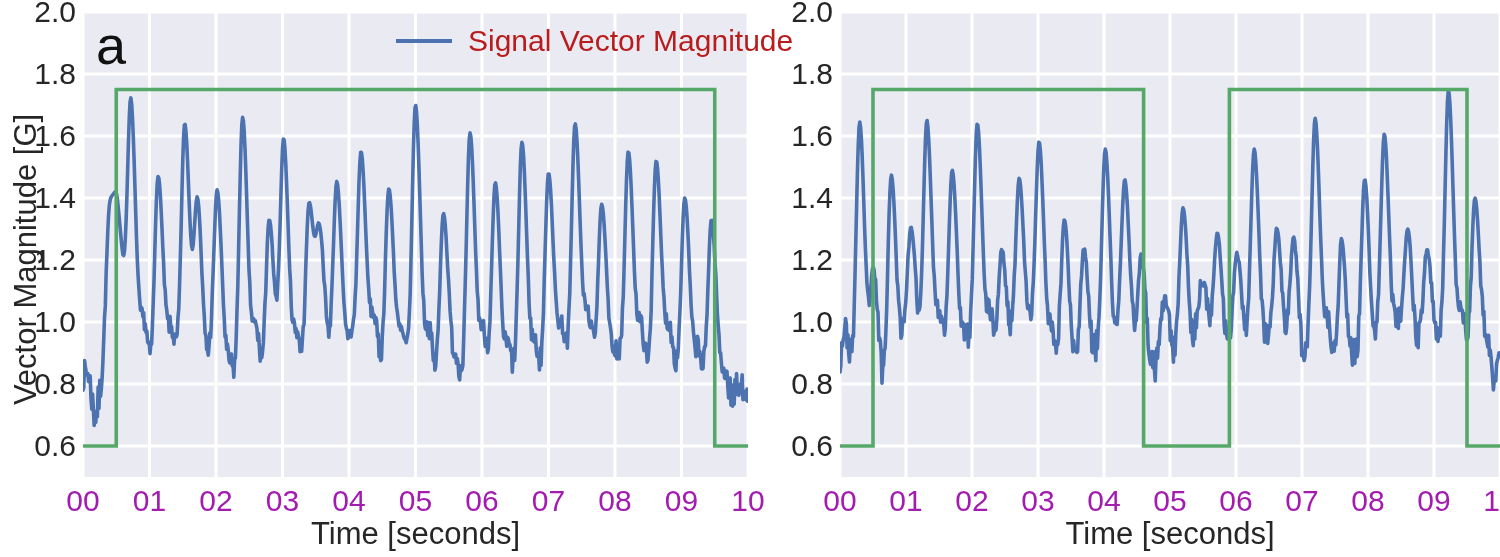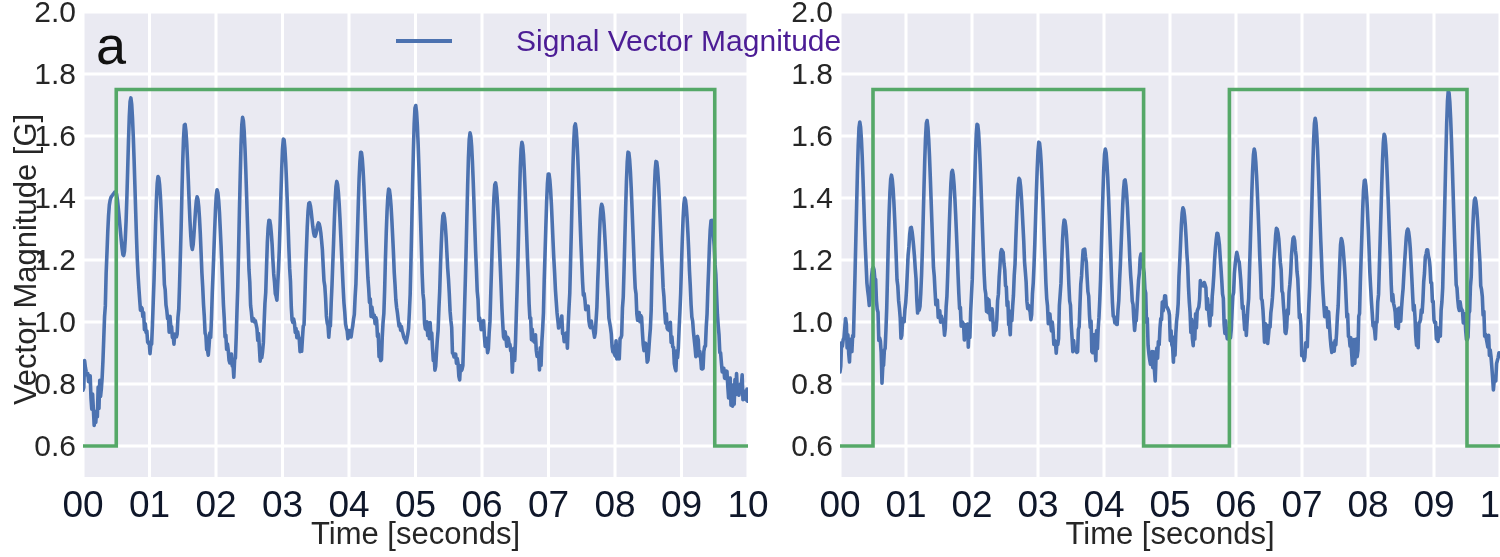--- a/index.html
+++ b/index.html
@@ -57,22 +57,22 @@
     line-height: 1;
     transform: translateY(-50%);
     white-space: nowrap;
   }
   #yticks-a { left: 0px; top: 12px; width: 76px; height: 465px; }
   #yticks-b { left: 750px; top: 12px; width: 83px; height: 465px; }
 
   .xtick {
     position: absolute;
     top: 0;
-    font-size: 37px;
-    color: #0f172a;
+    font-size: 30px;
+    color: #a21caf;
     line-height: 1;
     transform: translateX(-50%);
     white-space: nowrap;
   }
   #xticks-a { left: 83px; top: 486px; width: 665px; height: 36px; }
   #xticks-b { left: 840px; top: 486px; width: 660px; height: 36px; }
 
   .xlabel {
     position: absolute;
     top: 518px;
@@ -116,24 +116,23 @@
   }
   #legend-a { left: 396px; top: 26px; }
   .legend-swatch {
     width: 56px;
     height: 4px;
     background: #4c72b0;
     flex: 0 0 auto;
   }
   .legend-text {
     font-size: 30px;
-    color: #4c1d95;
-    line-height: 1;
-    white-space: nowrap;
-    margin-left: 48px;
+    color: #b91c1c;
+    line-height: 1;
+    white-space: nowrap;
   }
 </style>
 </head>
 <body>
 
 <div id="figure">
 
   <div class="panel" id="panel-a">
 
     <div class="ylabel">Vector Magnitude [G]</div>

